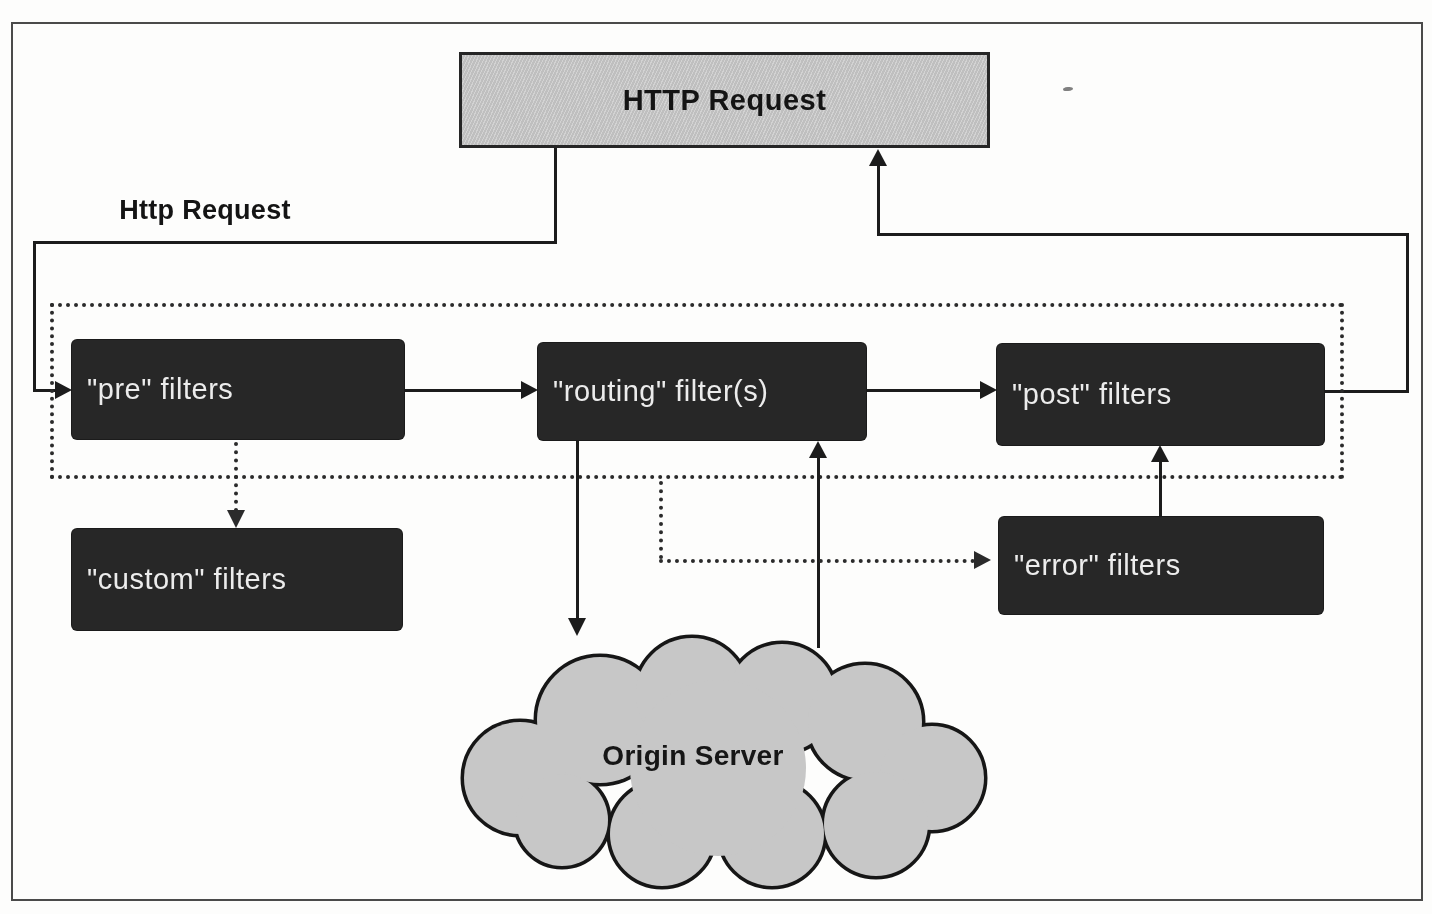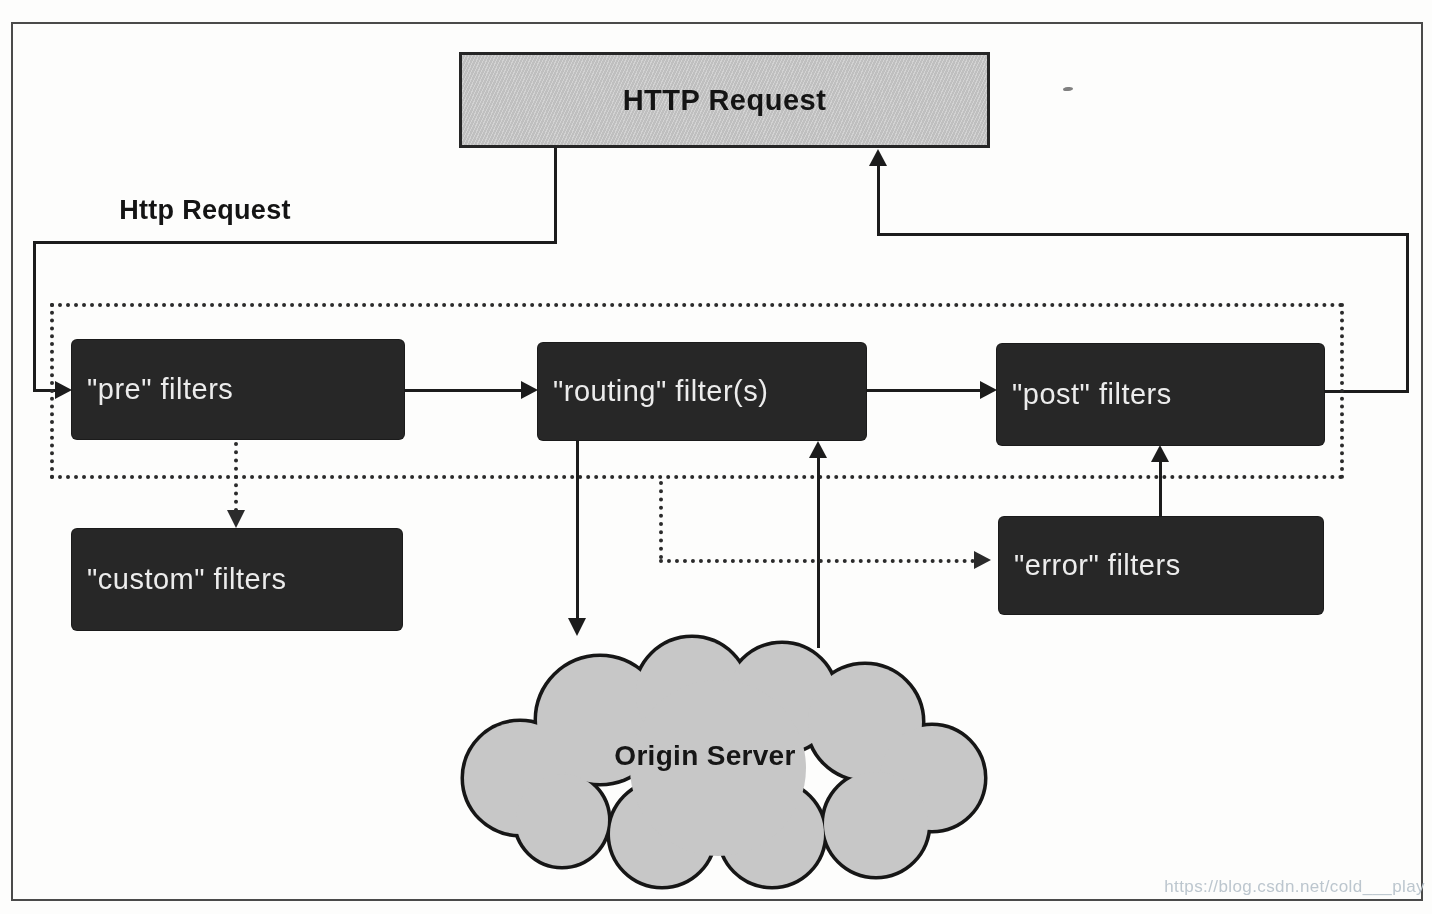--- a/index.html
+++ b/index.html
@@ -50,21 +50,21 @@
   
   .dot-rect{
     position:absolute;left:50px;top:303px;width:1286px;height:168px;
     border:4px dotted #2b2b2b;
   }
   .dot-v{position:absolute;width:0;border-left:4px dotted #2b2b2b;}
   .dot-h{position:absolute;height:0;border-top:4px dotted #2b2b2b;}
   
   .cloud-wrap{position:absolute;left:450px;top:628px;width:548px;height:262px;}
   .origin-label{
-    position:absolute;left:555px;top:740px;width:300px;text-align:center;
+    position:absolute;left:543px;top:740px;width:300px;text-align:center;
     font-size:28px;font-weight:bold;color:#161616;letter-spacing:.3px;
   }
   .watermark{
     position:absolute;left:1095px;top:877px;width:330px;text-align:right;
     font-size:17px;color:#bcc6ce;letter-spacing:.4px;
   }
   .speck{
     position:absolute;left:1063px;top:87px;width:10px;height:4px;
     background:#6a6a6a;border-radius:50%;transform:rotate(-6deg);opacity:.85;
   }
@@ -159,15 +159,14 @@
         <circle cx="426" cy="196" r="52"></circle>
         <circle cx="322" cy="206" r="52"></circle>
         <circle cx="212" cy="206" r="52"></circle>
         <circle cx="112" cy="192" r="46"></circle>
         <circle cx="268" cy="140" r="88"></circle>
       </g>
     </svg>
   </div>
   <div class="origin-label">Origin Server</div>
 
-  <div class="watermark">https://blog.csdn.net/cold___play</div>
 
 </div>
 
 </body></html>

